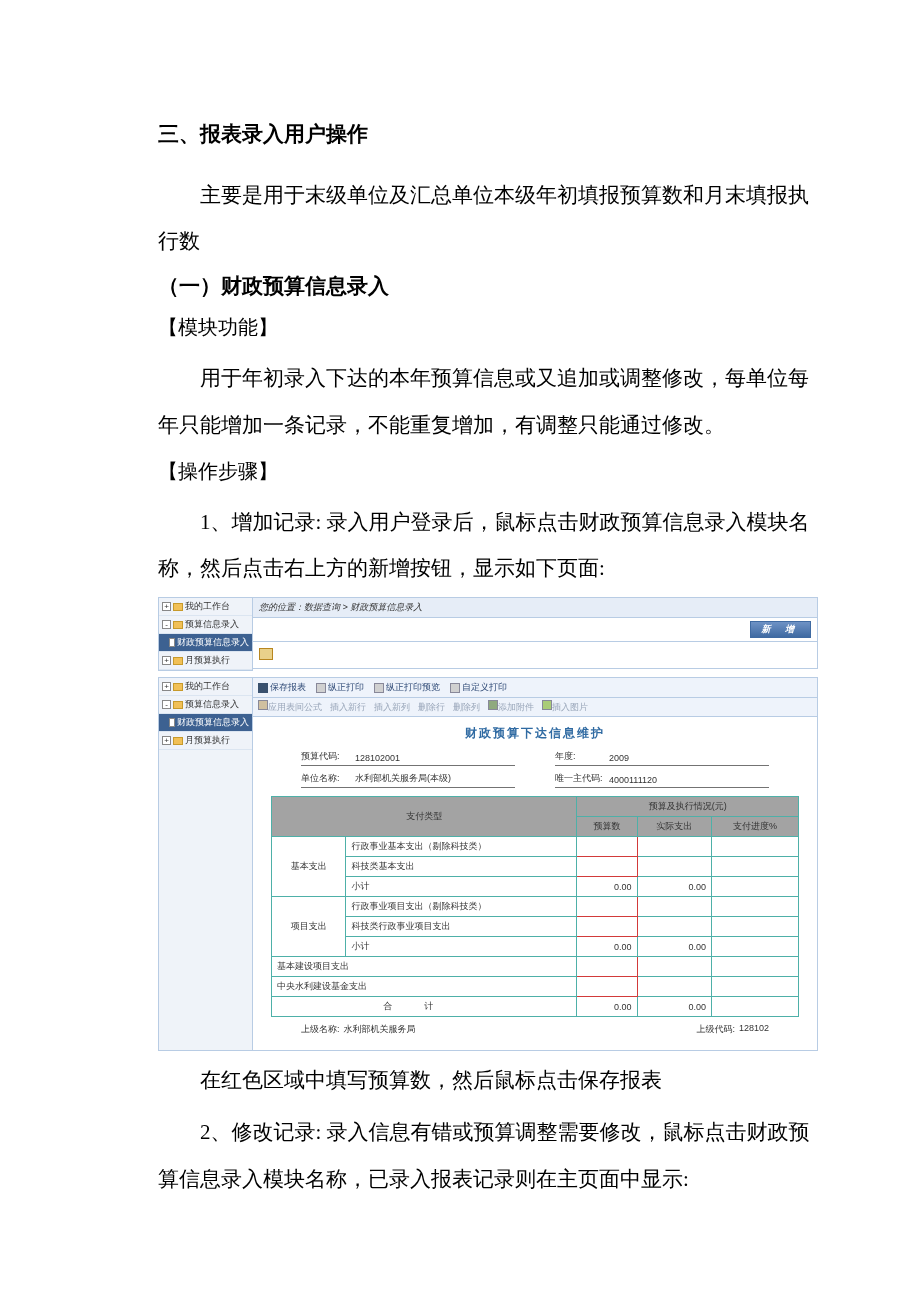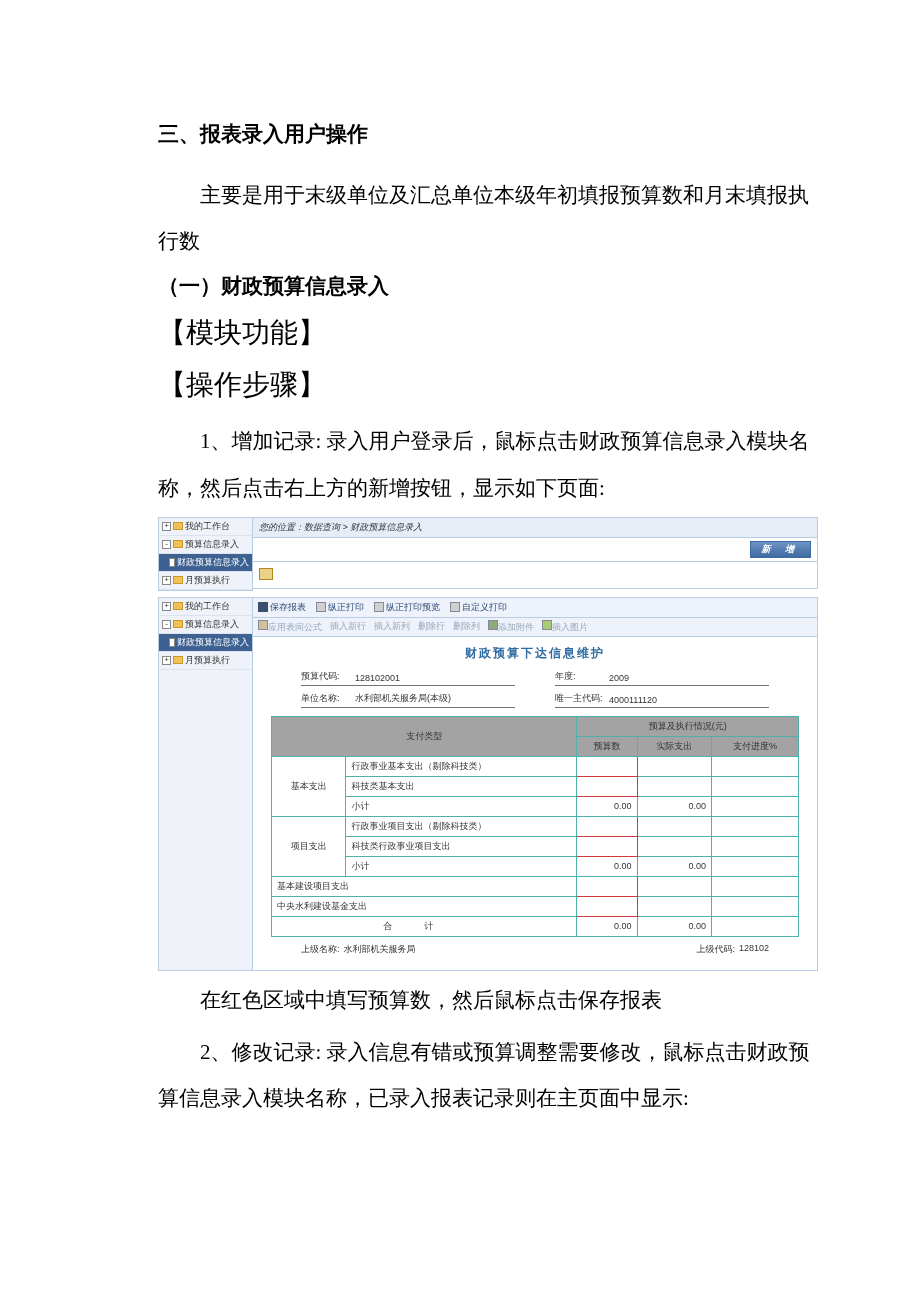--- a/index.html
+++ b/index.html
@@ -1,21 +1,21 @@
 <!DOCTYPE html>
 <html><head>
 <meta charset="utf-8">
 <style>
   * { margin: 0; padding: 0; box-sizing: border-box; }
   body { font-family: "SimSun", "宋体", serif; background: #fff; width: 920px; }
   .page { padding: 120px 110px 60px 130px; margin-left: 28px; }
   .h1 { font-size: 21px; font-weight: bold; margin-bottom: 24px; }
   .p { font-size: 21px; line-height: 2.2; text-indent: 2em; margin-bottom: 6px; }
   .h2 { font-size: 21px; font-weight: bold; margin: 8px 0 14px 0; }
-  .bracket { font-size: 28px; margin: 10px 0 14px 0; }
+  .bracket { font-size: 20px; margin: 10px 0 14px 0; }
 
   
   .shot { width: 660px; margin: 6px 0 6px 0; font-family: "SimSun", "Microsoft YaHei", sans-serif; font-size: 9px; color: #333; }
   .shot-row { display: flex; }
 
   
   .nav { width: 95px; background: #eff3f9; border: 1px solid #b8cce4; }
   .nav-item { display: flex; align-items: center; padding: 2px 3px; border-bottom: 1px solid #dbe5f1; white-space: nowrap; }
   .nav-item.selected { background: #3d6191; color: #fff; }
   .tree-toggle { display: inline-flex; width: 9px; height: 9px; border: 1px solid #888; align-items: center; justify-content: center; font-size: 8px; line-height: 1; margin-right: 2px; background: #fff; color: #333;}
@@ -62,20 +62,21 @@
 
 </style>
 </head>
 <body>
 
 <div class="page">
   <div class="h1">三、报表录入用户操作</div>
   <p class="p">主要是用于末级单位及汇总单位本级年初填报预算数和月末填报执行数</p>
   <div class="h2">（一）财政预算信息录入</div>
   <div class="bracket">【模块功能】</div>
+  <p class="p">用于年初录入下达的本年预算信息或又追加或调整修改，每单位每年只能增加一条记录，不能重复增加，有调整只能通过修改。</p>
   <div class="bracket">【操作步骤】</div>
   <p class="p">1、增加记录: 录入用户登录后，鼠标点击财政预算信息录入模块名称，然后点击右上方的新增按钮，显示如下页面:</p>
 
   <div class="shot">
     <div class="shot-row">
       <div class="nav">
         <div class="nav-item">
             <span class="tree-toggle">+</span>
             <span class="folder"></span>
             <span>我的工作台</span>

